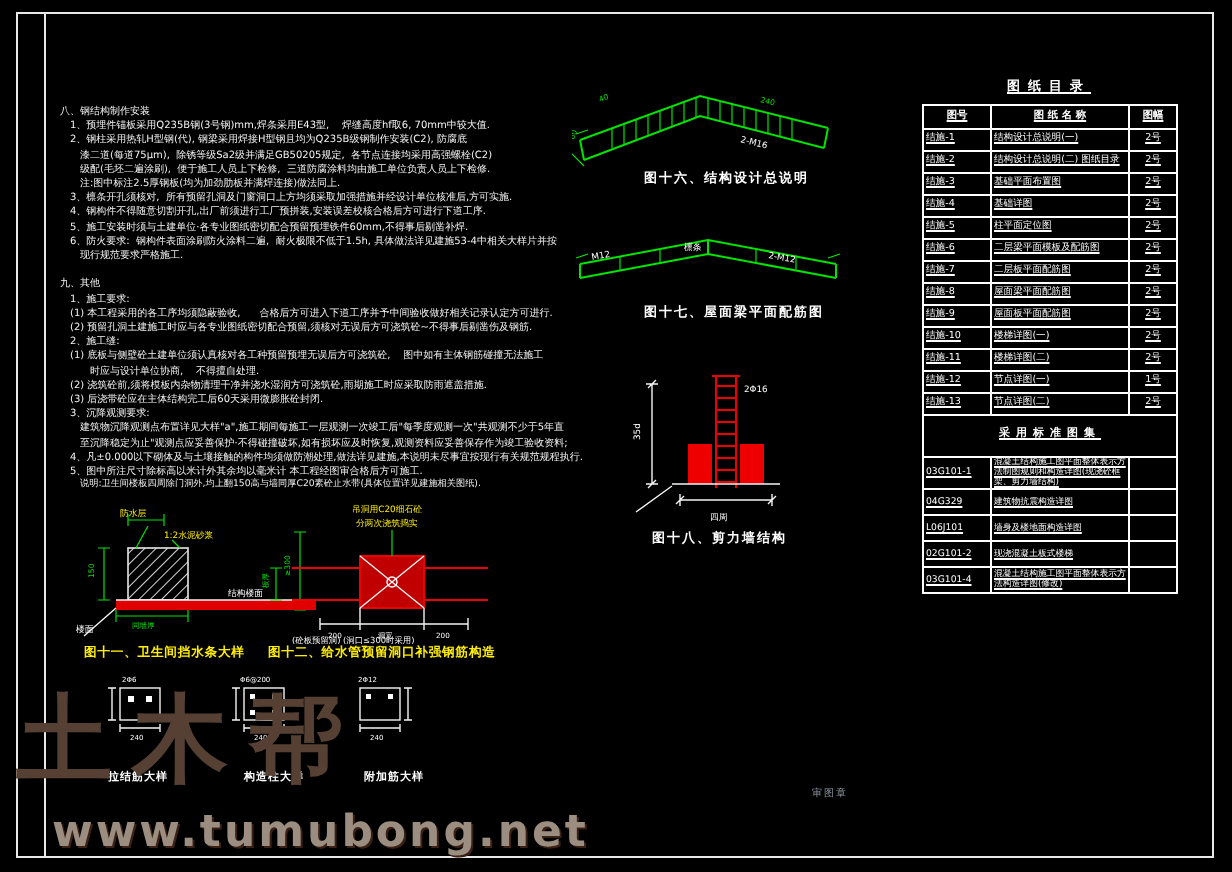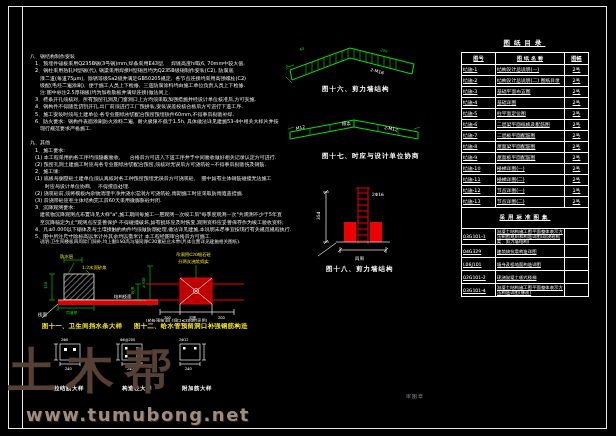--- a/index.html
+++ b/index.html
@@ -34,21 +34,21 @@
   .gl{stroke:#00e400;stroke-width:1;fill:none;}
   .gl2{stroke:#00e400;stroke-width:.6;fill:none;}
   .rl{stroke:#ee0000;stroke-width:1;fill:none;}
   .wl{stroke:#f5f5f5;stroke-width:.7;fill:none;}
   .gt{fill:#00e400;font-size:3.8px;}
   .wt{fill:#fff;font-size:4.4px;}
   .yt{fill:#ffee00;font-size:4.4px;}
   
   .wm-brand{left:8px;top:344px;font-size:48px;font-weight:bold;color:#564033;
             letter-spacing:10px;z-index:20;line-height:1.1;}
-  .wm-url{left:26px;top:404px;font-size:18px;font-weight:bold;color:#9b8d80;
+  .wm-url{left:26px;top:404px;font-size:22px;font-weight:bold;color:#9b8d80;
           letter-spacing:1.5px;z-index:20;text-shadow:1px 1px 0 #3b2015;}
 </style>
 </head>
 <body>
 
 <div id="canvas">
 
   <div class="abs frame"></div>
   <div class="abs frame-inner"></div>
 
@@ -109,30 +109,30 @@
 
   <svg class="abs" style="left:286px;top:40px" width="132" height="50" viewBox="0 0 132 50">
     <path class="gl" d="M4,30 L64,8 L128,24 M6,40 L64,18 L126,34 M4,30 L6,40 M128,24 L126,34"></path>
     <path class="gl2" d="M20,24 V34 M26,22 V32 M32,19.7 V29.7 M38,17.5 V27.5 M44,15.3 V25.3 M50,13.1 V23.1 M56,10.9 V20.9 M62,8.7 V18.7 M68,9 V19 M74,10.5 V20.5 M80,12 V22 M86,13.5 V23.5 M92,15 V25 M98,16.5 V26.5 M104,18 V28 M110,19.5 V29.5"></path>
     <path class="gl2" d="M2,27 L8,25 M0,37 L6,43"></path>
     <text class="gt" x="14" y="11" transform="rotate(-20 14 11)">40</text>
     <text class="gt" x="94" y="11" transform="rotate(14 94 11)">240</text>
     <text class="gt" x="1" y="30" transform="rotate(-70 1 30)">60</text>
     <text class="wt" x="84" y="31" transform="rotate(14 84 31)">2-M16</text>
   </svg>
-  <div class="abs cap-w" style="left:322px;top:85px">图十六、剪力墙结构</div>
+  <div class="abs cap-w" style="left:322px;top:85px">图十六、结构设计总说明</div>
 
   <svg class="abs" style="left:286px;top:114px" width="136" height="38" viewBox="0 0 136 38">
     <path class="gl" d="M4,18 L68,6 L132,18 M4,25 L68,13 L132,25 M4,18 L4,25 M132,18 L132,25 M68,6 L68,13"></path>
     <path class="gl2" d="M24,14.5 V21.5 M44,11 V18 M92,10.3 V17.3 M112,13.8 V20.8 M2,15 L8,13 M128,15 L134,13"></path>
     <text class="wt" x="10" y="16" transform="rotate(-10 10 16)">M12</text>
     <text class="wt" x="56" y="11">檩条</text>
     <text class="wt" x="98" y="15" transform="rotate(10 98 15)">2-M12</text>
   </svg>
-  <div class="abs cap-w" style="left:322px;top:152px">图十七、时应与设计单位协商</div>
+  <div class="abs cap-w" style="left:322px;top:152px">图十七、屋面梁平面配筋图</div>
 
   <svg class="abs" style="left:312px;top:186px" width="100" height="78" viewBox="0 0 100 78">
     <path class="rl" d="M46,2 V58 M56,2 V58 M44,2 H58 M46,7 H56 M46,13 H56 M46,19 H56 M46,25 H56 M46,31 H56 M46,37 H56 M46,43 H56 M46,49 H56 M46,55 H56"></path>
     <rect x="32" y="36" width="12" height="20" fill="#ee0000"></rect>
     <rect x="58" y="36" width="12" height="20" fill="#ee0000"></rect>
     <path class="wl" d="M24,56 H78 M28,61 V67 M74,61 V67 M28,64 H74 M26,66 L30,62 M72,66 L76,62 M14,6 V56 M11,6 H17 M11,56 H17 M12,8 L16,4 M12,58 L16,54 M6,70 L24,57"></path>
     <text class="wt" x="60" y="10">2Φ16</text>
     <text class="wt" x="8" y="34" transform="rotate(-90 8 34)">35d</text>
     <text class="wt" x="43" y="74">四周</text>
   </svg>

